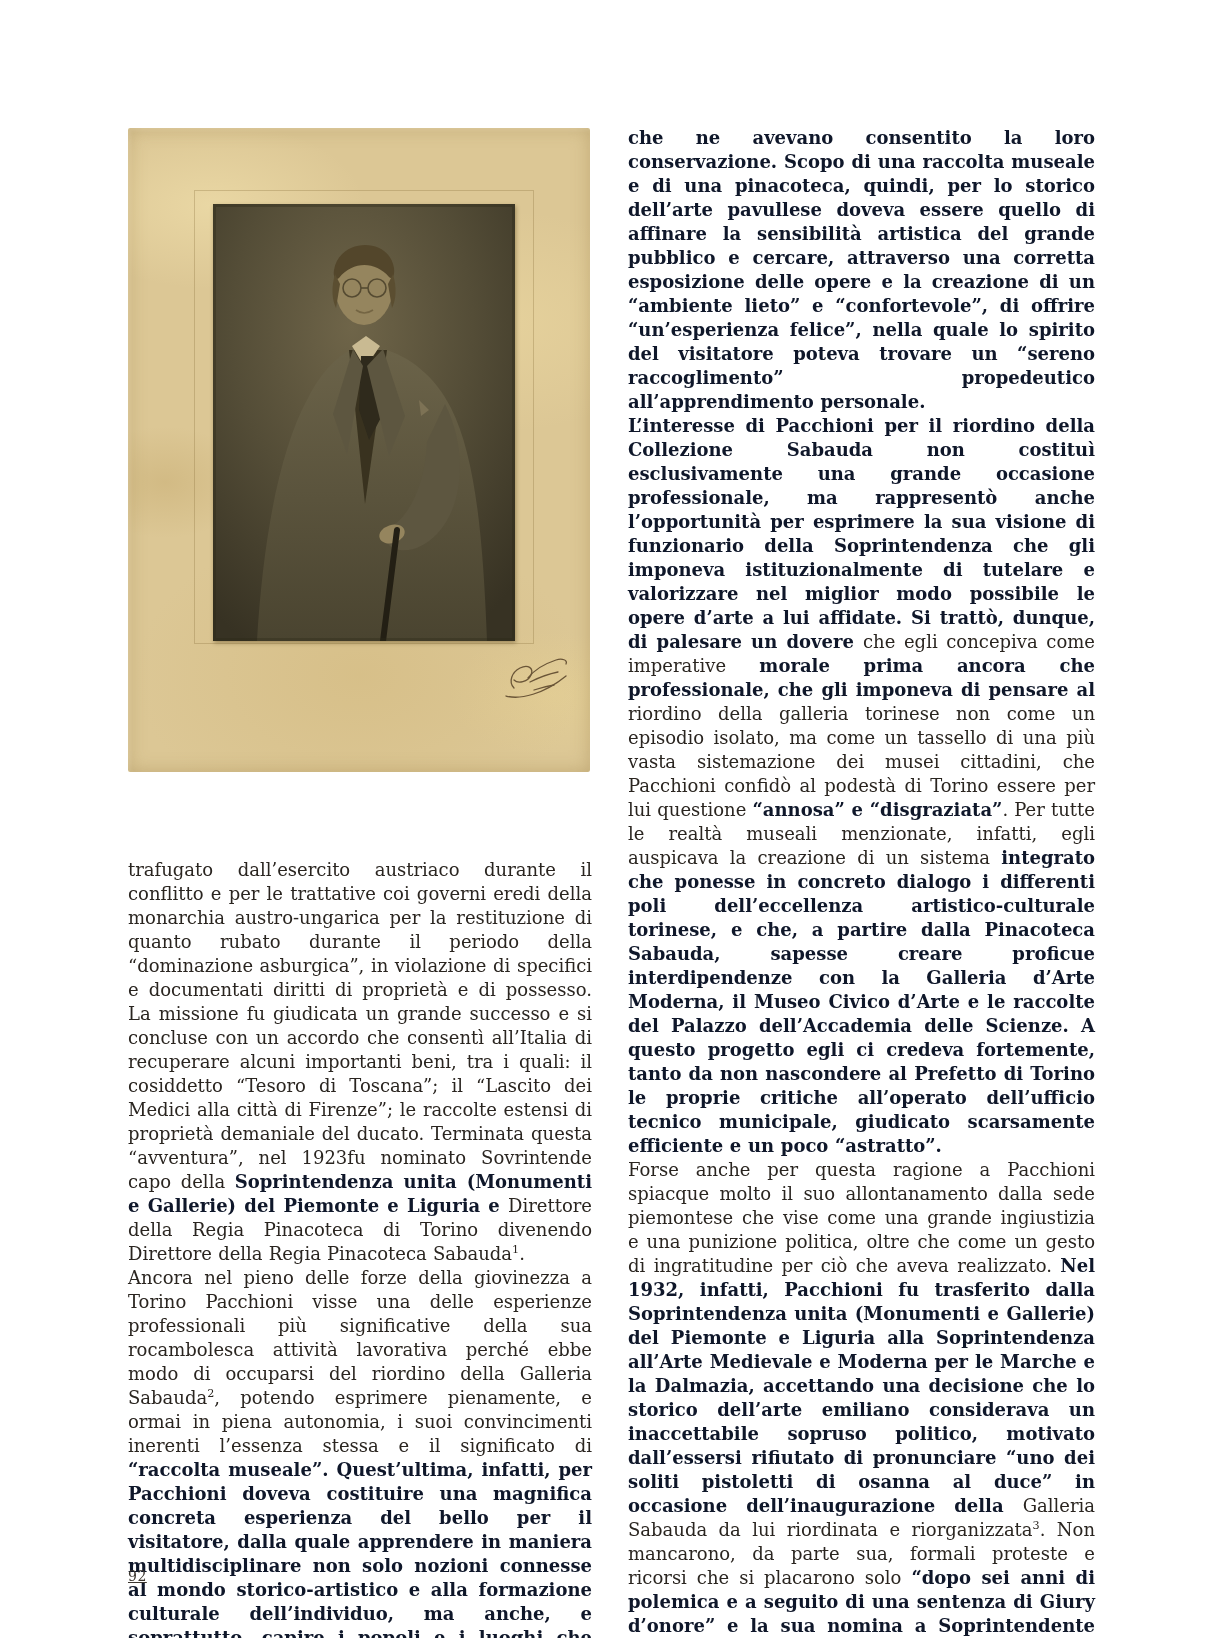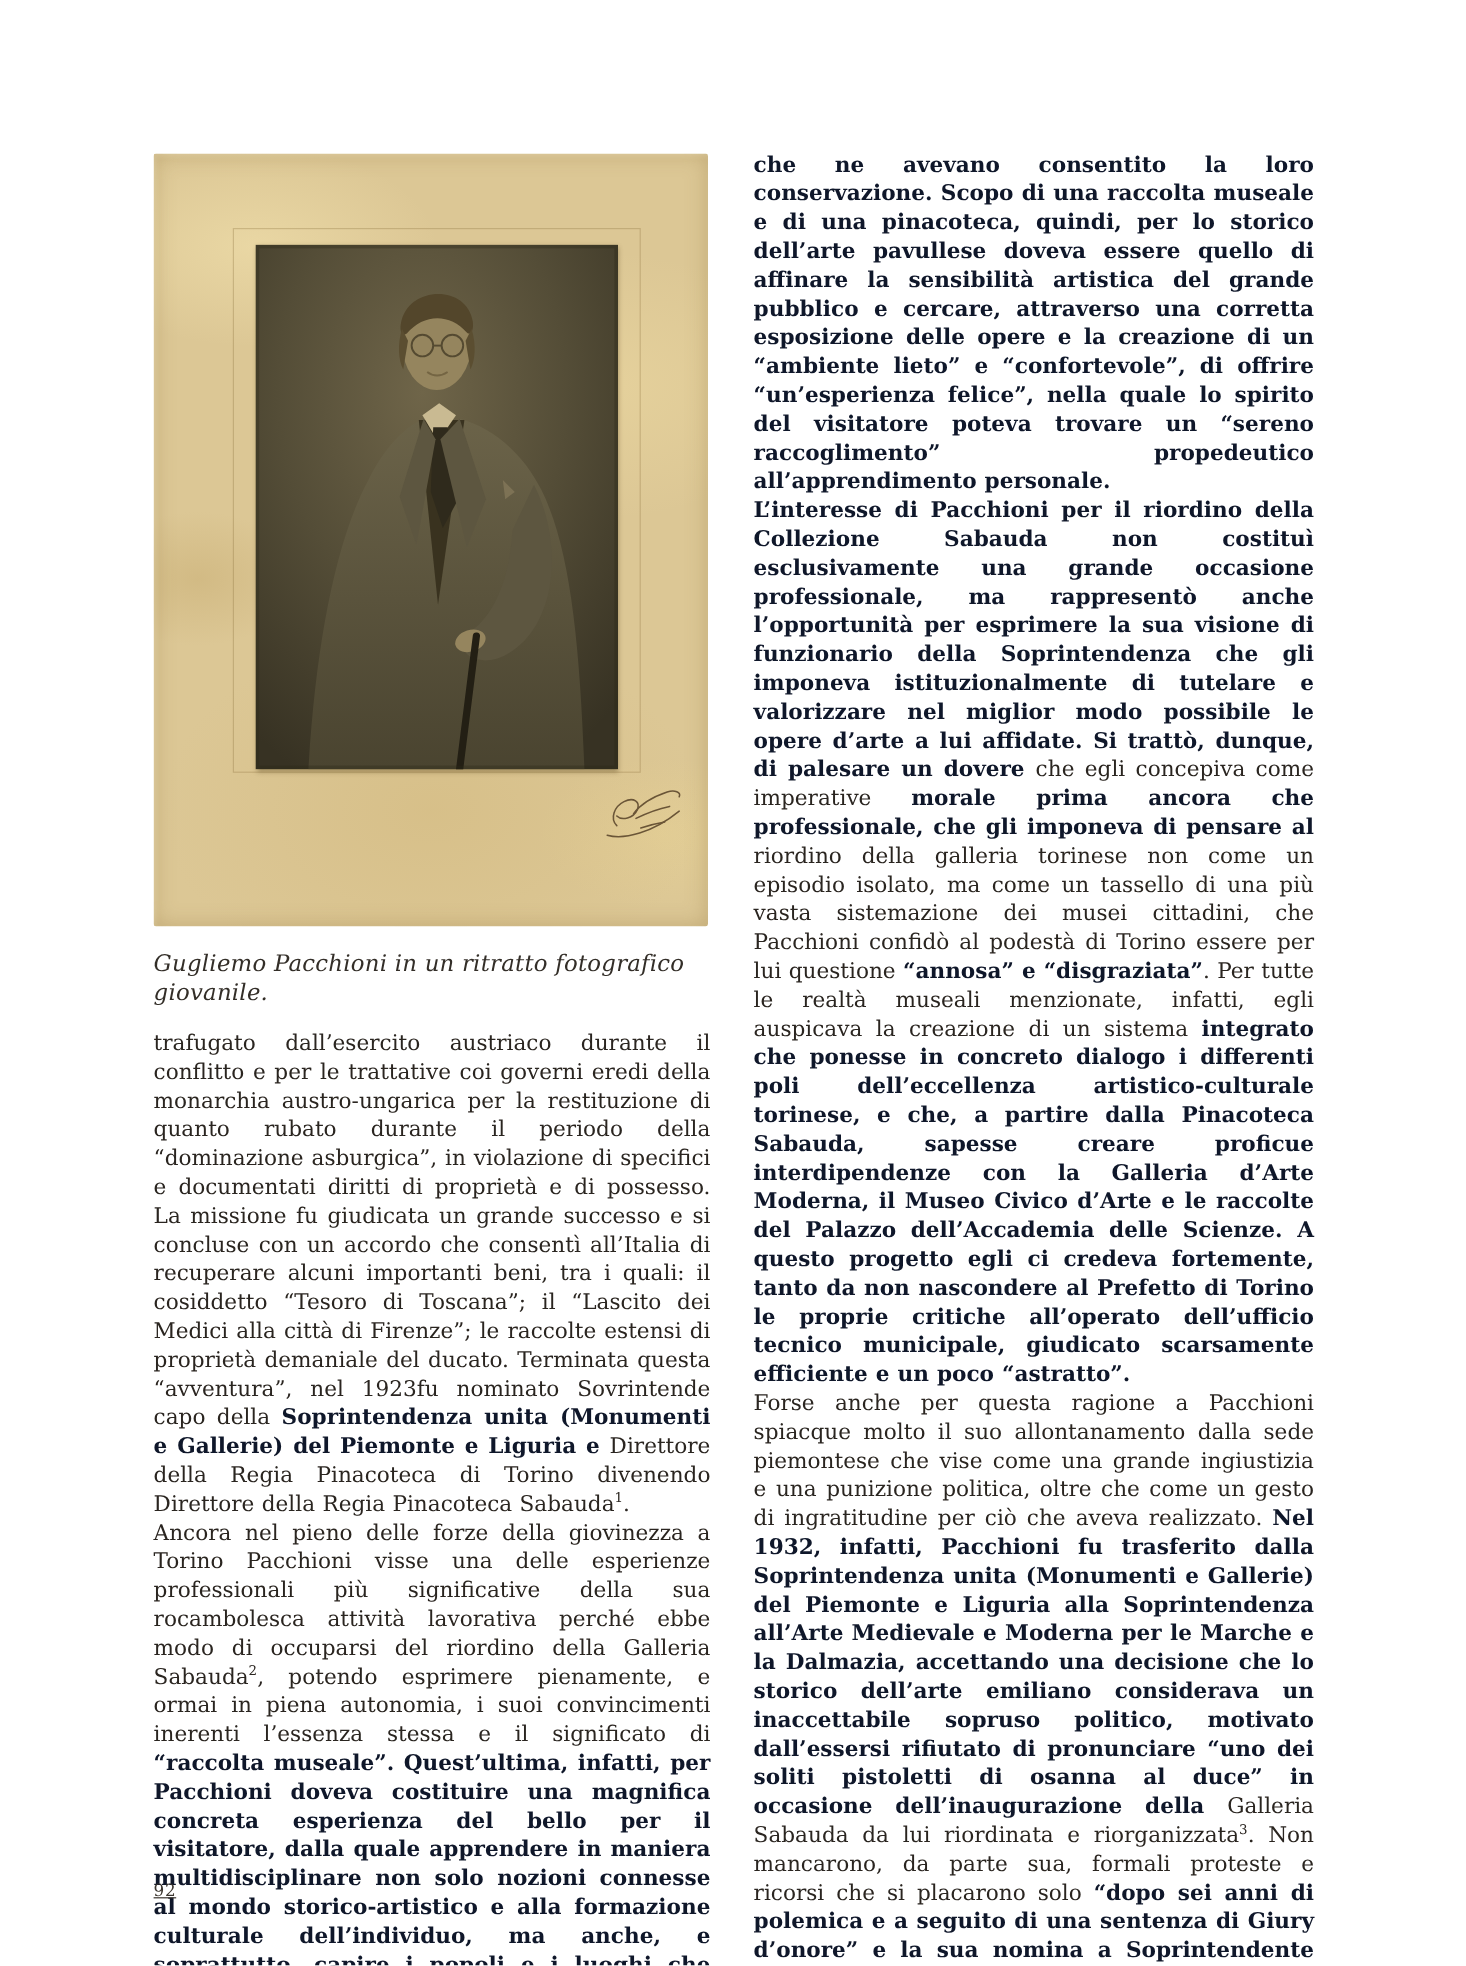--- a/index.html
+++ b/index.html
@@ -115,21 +115,20 @@
           <path d="M14 36 C8 30 12 20 20 16 C28 12 34 16 31 23 C28 30 18 32 14 28"></path>
           <path d="M28 26 C34 18 44 12 56 8 C62 6 68 8 66 12"></path>
           <path d="M30 30 C38 26 48 22 58 20"></path>
           <path d="M6 44 C20 48 44 42 66 24"></path>
           <path d="M34 38 C40 36 48 34 54 33"></path>
         </g>
       </svg>
     </div>
   </div>
 
-  <div class="caption">Gugliemo Pacchioni in un ritratto fotografico giovanile.</div>
 
   <div class="col" id="left-col">
       <p><span>trafugato dall’esercito austriaco durante il conflitto e per le trattative coi governi eredi della monarchia austro-ungarica per la restituzione di quanto rubato durante il periodo della “dominazione asburgica”, in violazione di specifici e documentati diritti di proprietà e di possesso. La missione fu giudicata un grande successo e si concluse con un accordo che consentì all’Italia di recuperare alcuni importanti beni, tra i quali: il cosiddetto “Tesoro di Toscana”; il “Lascito dei Medici alla città di Firenze”; le raccolte estensi di proprietà demaniale del ducato. Terminata questa “avventura”, nel 1923fu nominato Sovrintende capo della </span><span class="b">Soprintendenza unita (Monumenti e Gallerie) del Piemonte e Liguria e </span><span>Direttore della Regia Pinacoteca di Torino divenendo Direttore della Regia Pinacoteca Sabauda</span><sup>1</sup><span>.</span></p>
       <p><span>Ancora nel pieno delle forze della giovinezza a Torino Pacchioni visse una delle esperienze professionali più significative della sua rocambolesca attività lavorativa perché ebbe modo di occuparsi del riordino della Galleria Sabauda</span><sup>2</sup><span>, potendo esprimere pienamente, e ormai in piena autonomia, i suoi convincimenti inerenti l’essenza stessa e il significato di </span><span class="b">“raccolta museale”. Quest’ultima, infatti, per Pacchioni doveva costituire una magnifica concreta esperienza del bello per il visitatore, dalla quale apprendere in maniera multidisciplinare non solo nozioni connesse al mondo storico-artistico e alla formazione culturale dell’individuo, ma anche, e soprattutto, capire i popoli e i luoghi che avevano generato le specifiche opere d’arte e</span></p>
     </div>
   <div class="col" id="right-col">
       <p><span class="b">che ne avevano consentito la loro conservazione. Scopo di una raccolta museale e di una pinacoteca, quindi, per lo storico dell’arte pavullese doveva essere quello di affinare la sensibilità artistica del grande pubblico e cercare, attraverso una corretta esposizione delle opere e la creazione di un “ambiente lieto” e “confortevole”, di offrire “un’esperienza felice”, nella quale lo spirito del visitatore poteva trovare un “sereno raccoglimento” propedeutico all’apprendimento personale.</span></p>
       <p><span class="b">L’interesse di Pacchioni per il riordino della Collezione Sabauda non costituì esclusivamente una grande occasione professionale, ma rappresentò anche l’opportunità per esprimere la sua visione di funzionario della Soprintendenza che gli imponeva istituzionalmente di tutelare e valorizzare nel miglior modo possibile le opere d’arte a lui affidate. Si trattò, dunque, di palesare un dovere </span><span>che egli concepiva come imperative </span><span class="b">morale prima ancora che professionale, che gli imponeva di pensare al </span><span>riordino della galleria torinese non come un episodio isolato, ma come un tassello di una più vasta sistemazione dei musei cittadini, che Pacchioni confidò al podestà di Torino essere per lui questione </span><span class="b">“annosa” e “disgraziata”</span><span>. Per tutte le realtà museali menzionate, infatti, egli auspicava la creazione di un sistema </span><span class="b">integrato che ponesse in concreto dialogo i differenti poli dell’eccellenza artistico-culturale torinese, e che, a partire dalla Pinacoteca Sabauda, sapesse creare proficue interdipendenze con la Galleria d’Arte Moderna, il Museo Civico d’Arte e le raccolte del Palazzo dell’Accademia delle Scienze. A questo progetto egli ci credeva fortemente, tanto da non nascondere al Prefetto di Torino le proprie critiche all’operato dell’ufficio tecnico municipale, giudicato scarsamente efficiente e un poco “astratto”.</span></p>
       <p><span>Forse anche per questa ragione a Pacchioni spiacque molto il suo allontanamento dalla sede piemontese che vise come una grande ingiustizia e una punizione politica, oltre che come un gesto di ingratitudine per ciò che aveva realizzato. </span><span class="b">Nel 1932, infatti, Pacchioni fu trasferito dalla Soprintendenza unita (Monumenti e Gallerie) del Piemonte e Liguria alla Soprintendenza all’Arte Medievale e Moderna per le Marche e la Dalmazia, accettando una decisione che lo storico dell’arte emiliano considerava un inaccettabile sopruso politico, motivato dall’essersi rifiutato di pronunciare “uno dei soliti pistoletti di osanna al duce” in occasione dell’inaugurazione della </span><span>Galleria Sabauda da lui riordinata e riorganizzata</span><sup>3</sup><span>. Non mancarono, da parte sua, formali proteste e ricorsi che si placarono solo </span><span class="b">“dopo sei anni di polemica e a seguito di una sentenza di Giury d’onore” e la sua nomina a Soprintendente alle Gallerie di Milano e di Direttore della Pinacoteca di Brera avvenuta nel 1939</span></p>
     </div>

